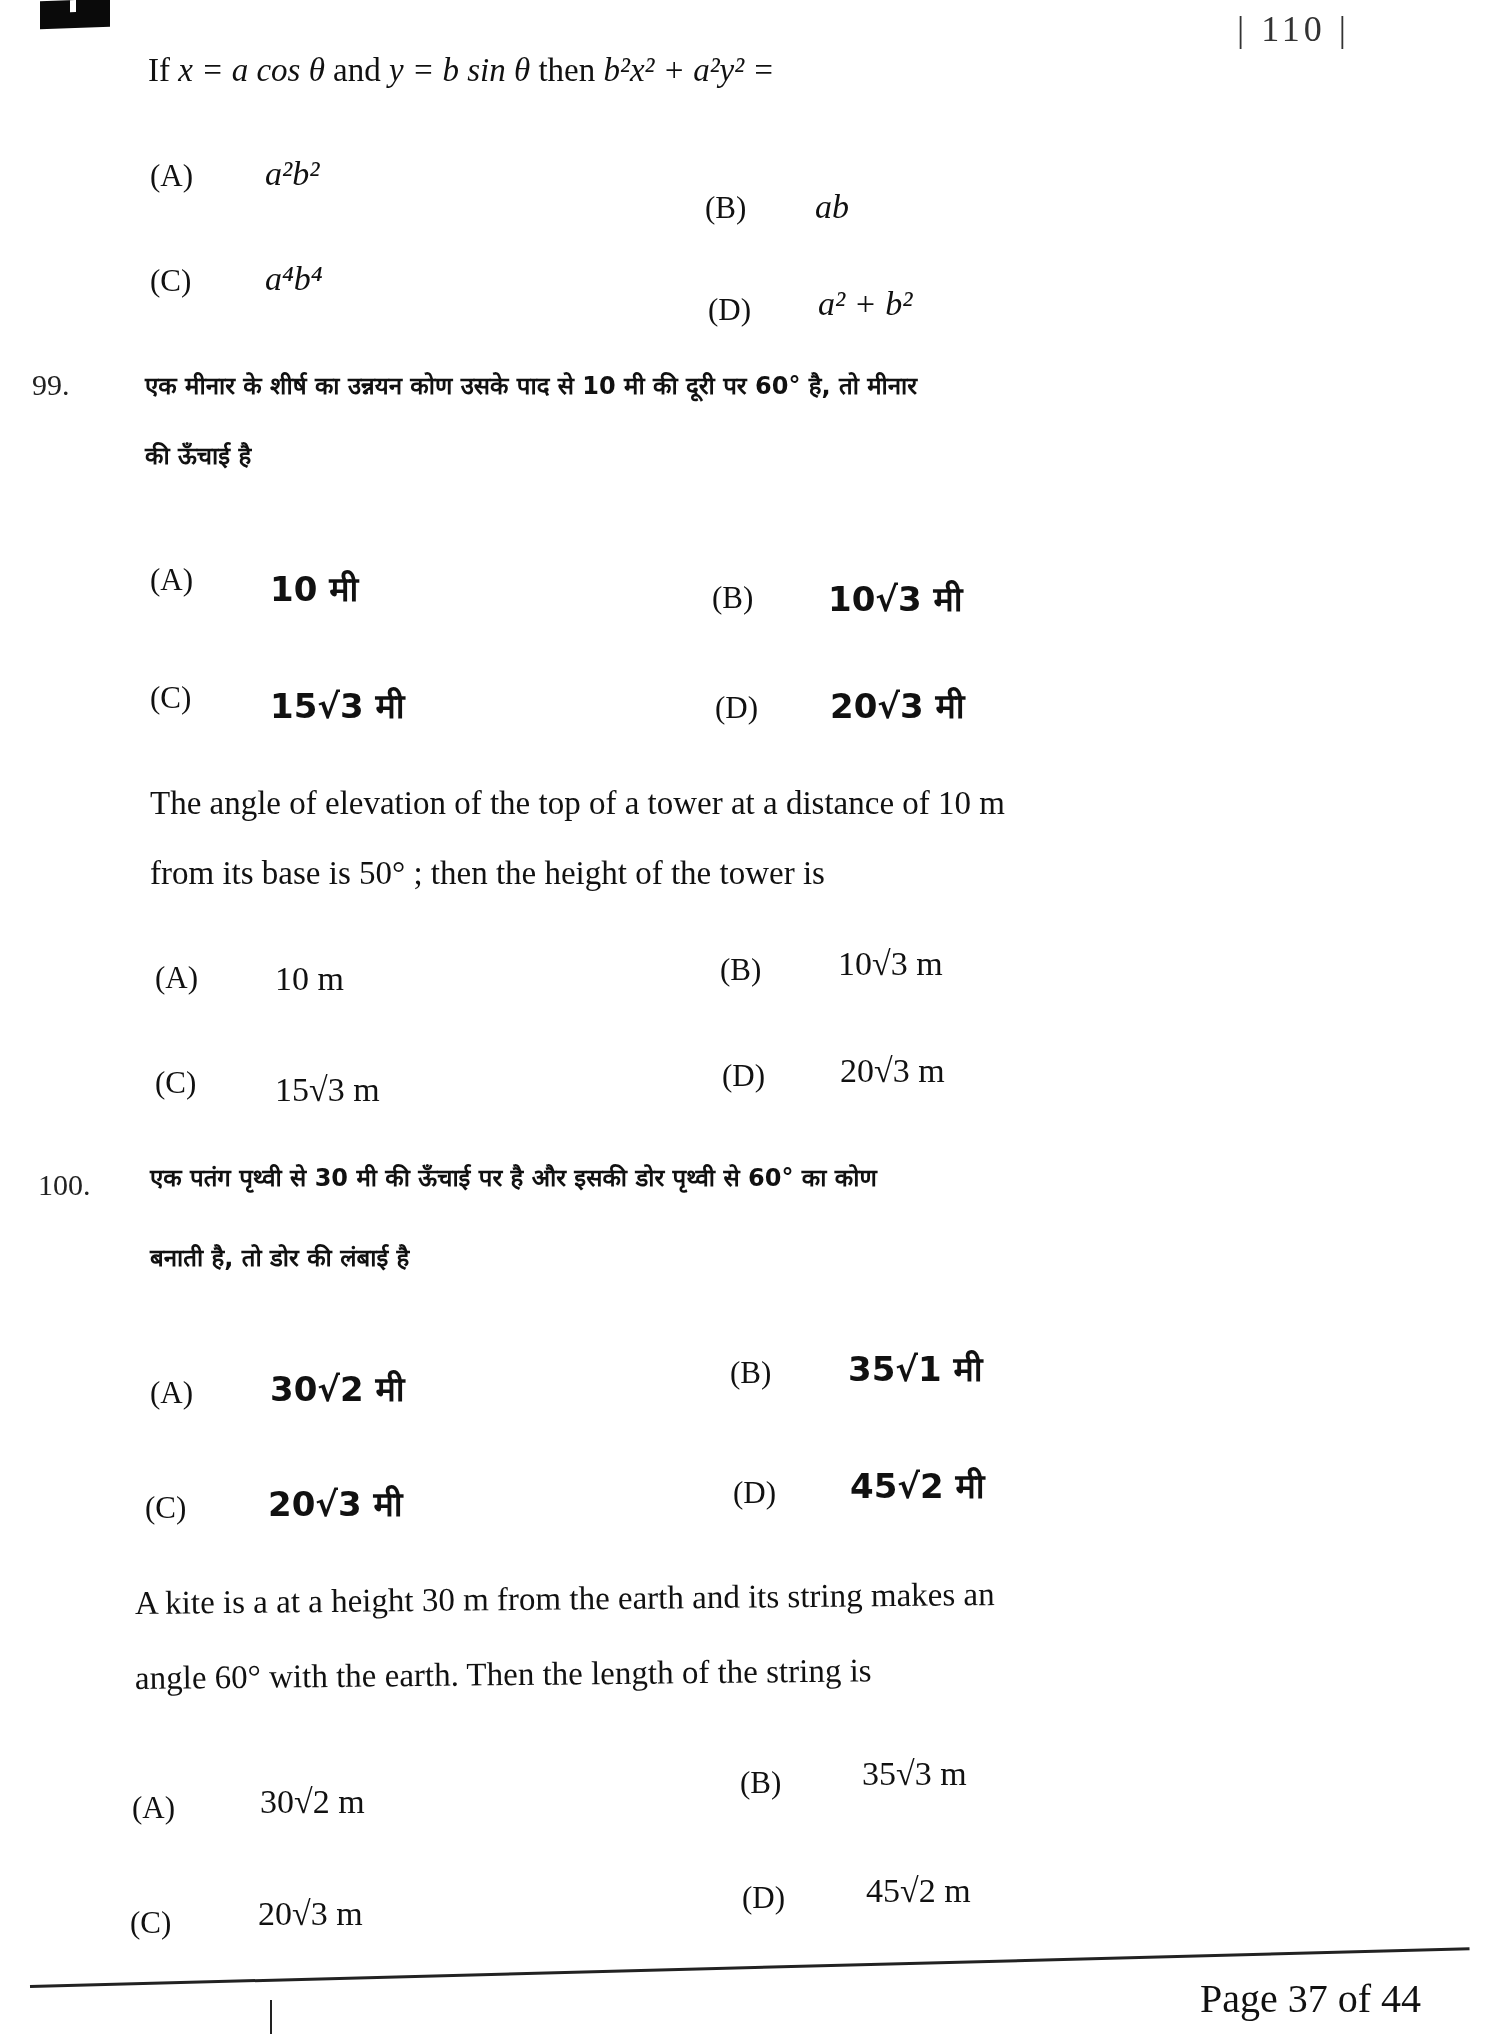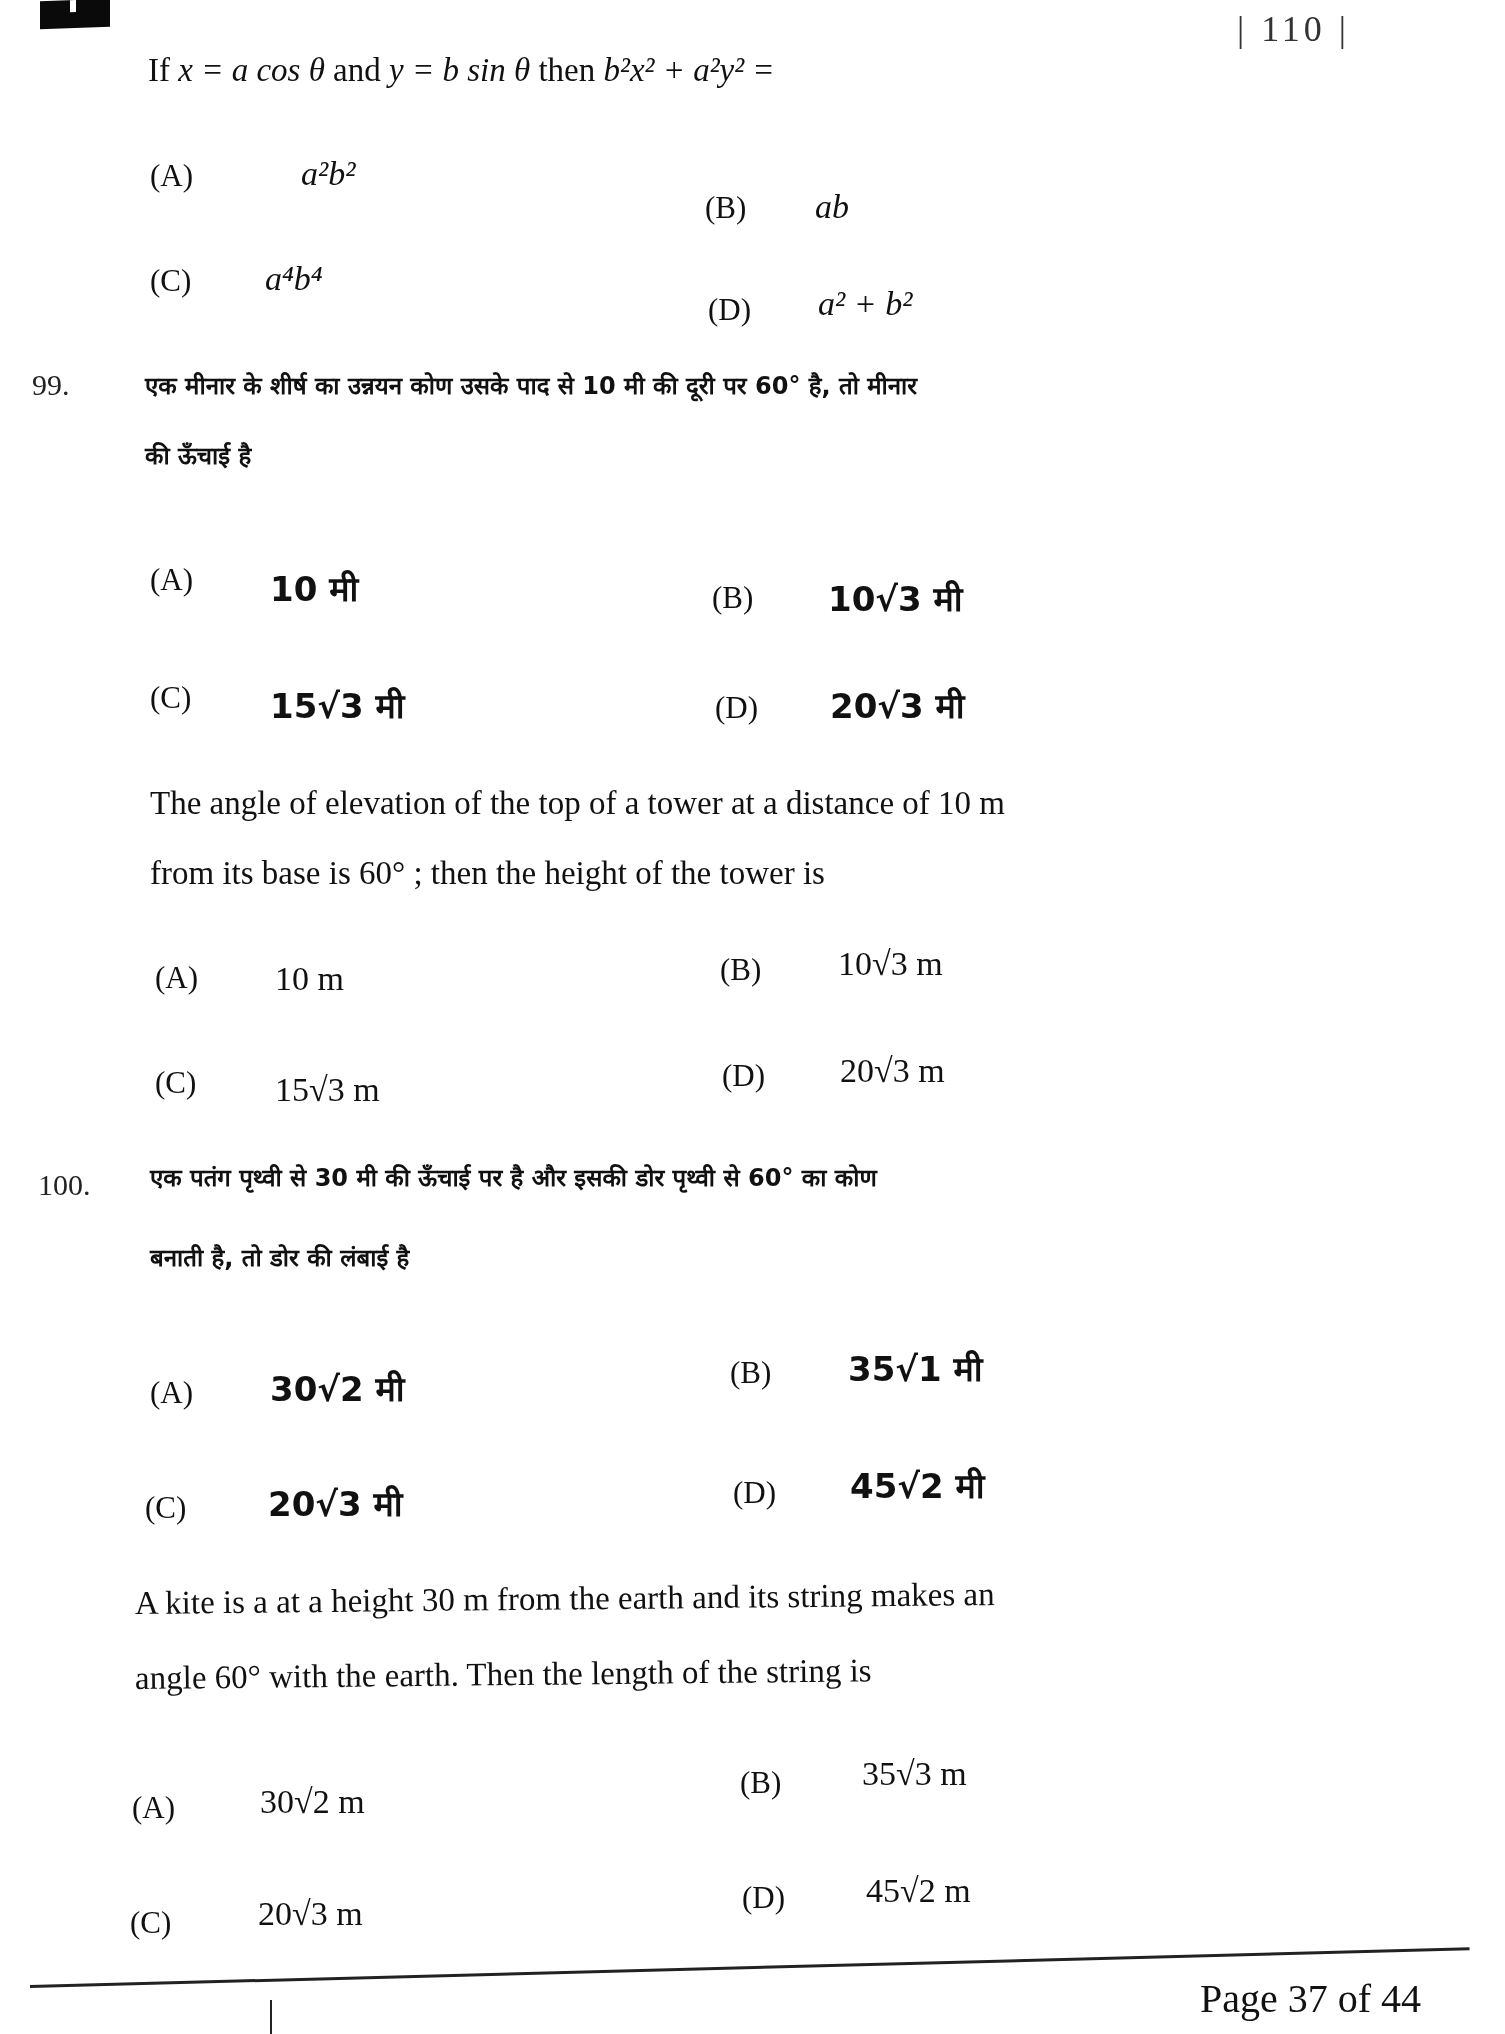--- a/index.html
+++ b/index.html
@@ -37,21 +37,21 @@
 
 <div class="abs qtext" style="left:148px; top:52px;">
   <span>If</span>
   <span class="math">x = a cos θ</span>
   <span>and</span>
   <span class="math">y = b sin θ</span>
   <span>then</span>
   <span class="math">b²x² + a²y² =</span>
 </div>
 <div class="abs opt-label" style="left:150px; top:158px;">(A)</div>
-<div class="abs opt-val math" style="left:265px; top:155px;margin-left:36px;">a²b²</div>
+<div class="abs opt-val math" style="left:265px; top:155px;">a²b²</div>
 <div class="abs opt-label" style="left:705px; top:190px;">(B)</div>
 <div class="abs opt-val math" style="left:815px; top:188px;">ab</div>
 <div class="abs opt-label" style="left:150px; top:263px;">(C)</div>
 <div class="abs opt-val math" style="left:265px; top:260px;">a⁴b⁴</div>
 <div class="abs opt-label" style="left:708px; top:292px;">(D)</div>
 <div class="abs opt-val math" style="left:818px; top:285px;">a² + b²</div>
 
 <div class="abs qnum" style="left:32px; top:368px;text-align:center;">99.</div>
 <div class="abs hindi" style="left:145px; top:368px;">एक मीनार के शीर्ष का उन्नयन कोण उसके पाद से 10 मी की दूरी पर  60°  है, तो मीनार</div>
 <div class="abs hindi" style="left:145px; top:438px;">की ऊँचाई है</div>
@@ -59,21 +59,21 @@
 <div class="abs opt-label" style="left:150px; top:562px;">(A)</div>
 <div class="abs opt-val hindi" style="left:270px; top:565px;">10 मी</div>
 <div class="abs opt-label" style="left:712px; top:580px;">(B)</div>
 <div class="abs opt-val hindi" style="left:828px; top:575px;">10√3 मी</div>
 <div class="abs opt-label" style="left:150px; top:680px;">(C)</div>
 <div class="abs opt-val hindi" style="left:270px; top:682px;">15√3 मी</div>
 <div class="abs opt-label" style="left:715px; top:690px;">(D)</div>
 <div class="abs opt-val hindi" style="left:830px; top:682px;">20√3 मी</div>
 
 <div class="abs qtext" style="left:150px; top:785px;">The angle of elevation of the top of a tower at a distance of 10 m</div>
-<div class="abs qtext" style="left:150px; top:855px;">from its base is 60° ; then the height of the tower is</div>
+<div class="abs qtext" style="left:150px; top:855px;">from its base is 50° ; then the height of the tower is</div>
 
 <div class="abs opt-label" style="left:155px; top:960px;">(A)</div>
 <div class="abs opt-val" style="left:275px; top:960px;">10 m</div>
 <div class="abs opt-label" style="left:720px; top:952px;">(B)</div>
 <div class="abs opt-val" style="left:838px; top:945px;">10√3 m</div>
 <div class="abs opt-label" style="left:155px; top:1065px;">(C)</div>
 <div class="abs opt-val" style="left:275px; top:1063px;margin-top:8px;">15√3 m</div>
 <div class="abs opt-label" style="left:722px; top:1058px;">(D)</div>
 <div class="abs opt-val" style="left:840px; top:1052px;">20√3  m</div>
 

